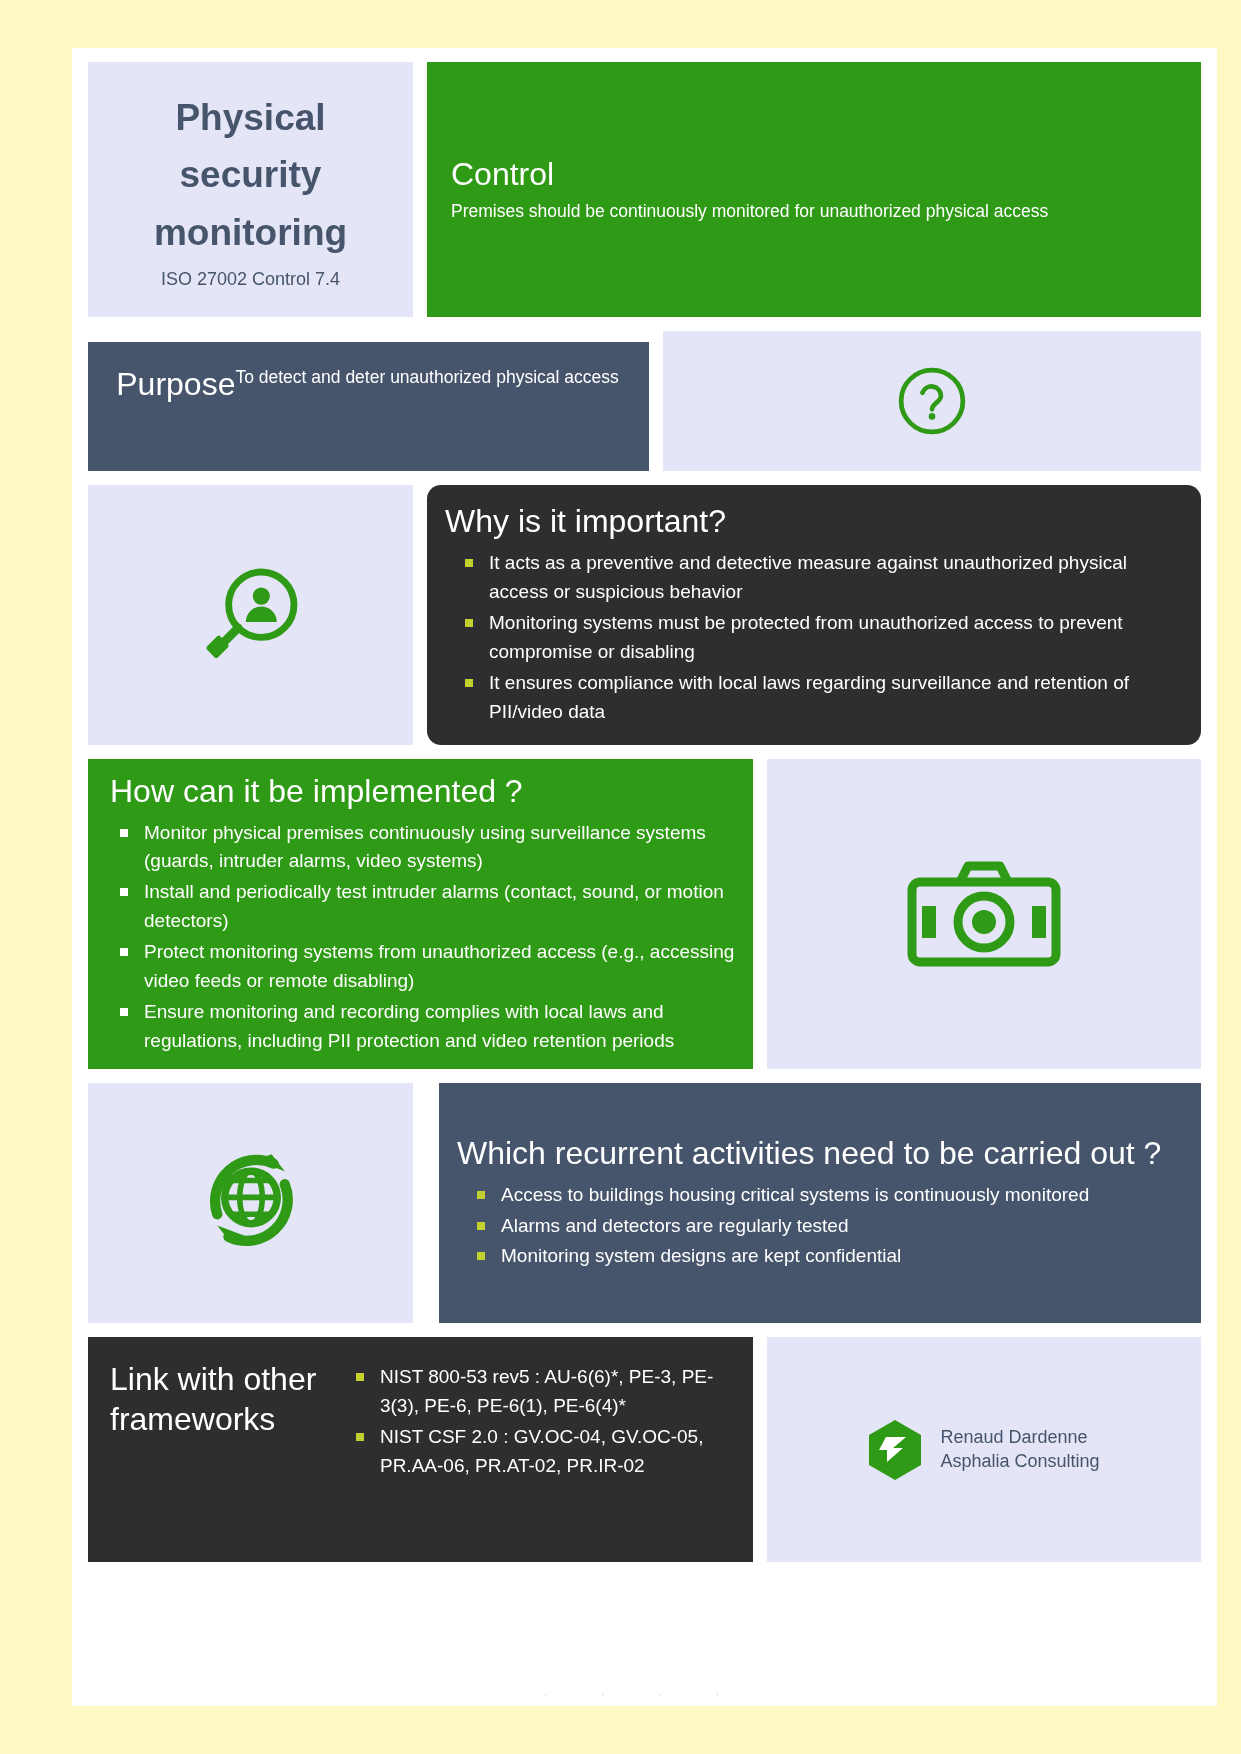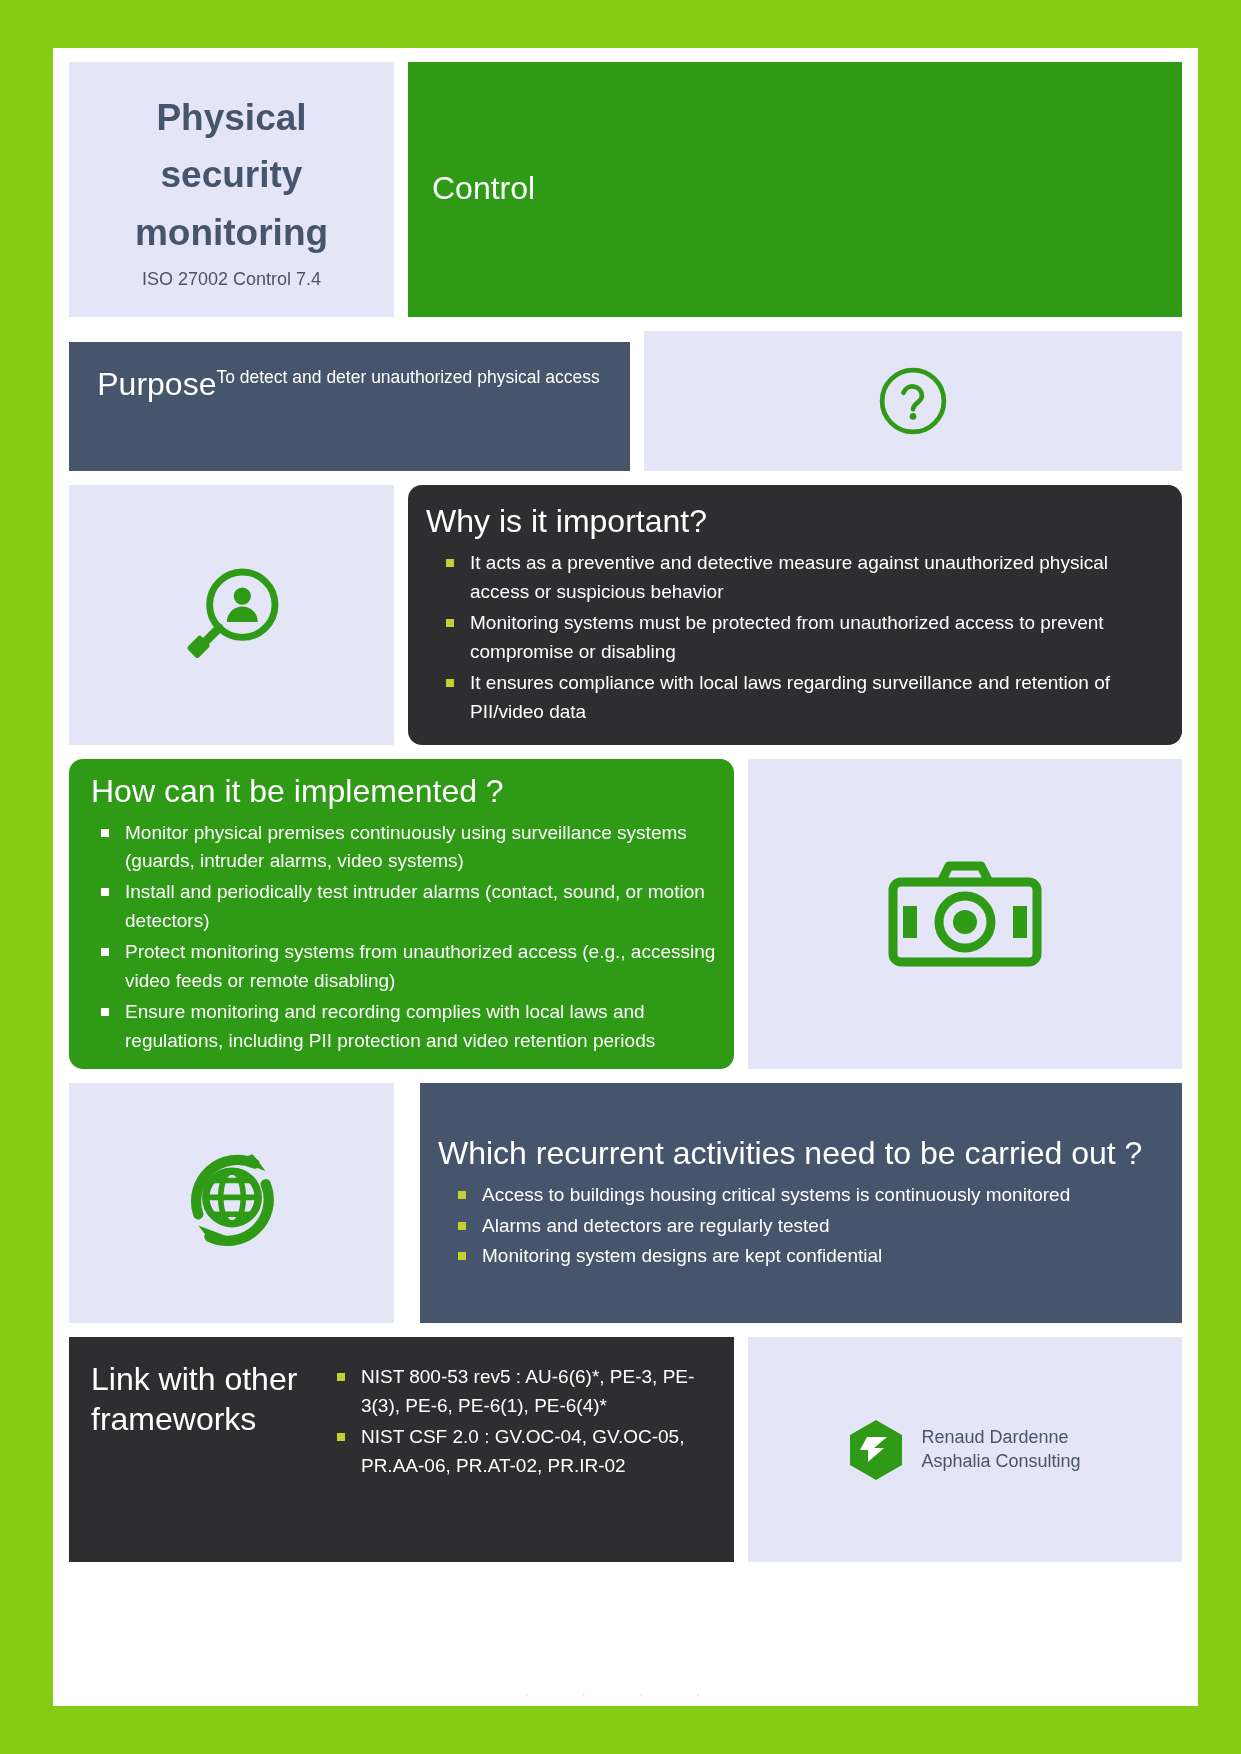--- a/index.html
+++ b/index.html
@@ -6,22 +6,22 @@
   html, body {
     width: 1241px;
     height: 1754px;
     background: #f4f4fc;
     font-family: "Liberation Sans", sans-serif;
   }
   .page {
     position: relative;
     width: 1241px;
     height: 1754px;
-    background: #84cc16;
-    padding: 48px 48px 48px 53px;
+    background: #fef9c3;
+    padding: 48px 48px 48px 72px;
   }
   .sheet {
     position: relative;
     width: 1145px;
     height: 1658px;
     background: #ffffff;
     padding: 14px 0 0 0;
   }
 
   
@@ -124,20 +124,21 @@
 <div class="sheet">
 
   <div class="row" style="height:255px; padding:0 16px;">
     <div class="lav" style="width:325px; display:flex; flex-direction:column; align-items:center; justify-content:center; padding:18px 22px;">
       <div class="h-title">Physical security monitoring</div>
       <div class="h-sub">ISO 27002 Control 7.4</div>
     </div>
     <div class="gap-h"></div>
     <div class="grn panel-pad" style="flex:1; display:flex; flex-direction:column; justify-content:center; padding-left:24px; padding-right:40px;">
       <div class="p-head">Control</div>
+      <div class="p-body" style="max-width:600px;">Premises should be continuously monitored for unauthorized physical access</div>
     </div>
   </div>
 
   <div class="gap-v"></div>
 
   <div class="row" style="height:140px; padding:0 16px;">
     <div class="slt panel-pad" style="width:561px; display:flex; flex-direction:row; justify-content:center; padding-left:24px;margin-top:11px;">
       <div class="p-head">Purpose</div>
       <div class="p-body">To detect and deter unauthorized physical access</div>
     </div>
@@ -170,21 +171,21 @@
         <li>It acts as a preventive and detective measure against unauthorized physical access or suspicious behavior</li>
         <li>Monitoring systems must be protected from unauthorized access to prevent compromise or disabling</li>
         <li>It ensures compliance with local laws regarding surveillance and retention of PII/video data</li>
       </ul>
     </div>
   </div>
 
   <div class="gap-v"></div>
 
   <div class="row" style="height:310px; padding:0 16px;">
-    <div class="grn panel-pad" style="width:665px; display:flex; flex-direction:column; justify-content:center; padding-left:22px; padding-right:18px;border-radius:14px;">
+    <div class="grn panel-pad" style="width:665px; display:flex; flex-direction:column; justify-content:center; padding-left:22px; padding-right:18px;">
       <div class="p-head">How can it be implemented ?</div>
       <ul class="bul white-bul">
         <li>Monitor physical premises continuously using surveillance systems (guards, intruder alarms, video systems)</li>
         <li>Install and periodically test intruder alarms (contact, sound, or motion detectors)</li>
         <li>Protect monitoring systems from unauthorized access (e.g., accessing video feeds or remote disabling)</li>
         <li>Ensure monitoring and recording complies with local laws and regulations, including PII protection and video retention periods</li>
       </ul>
     </div>
     <div class="gap-h"></div>
     <div class="lav icon-cell" style="flex:1;">

